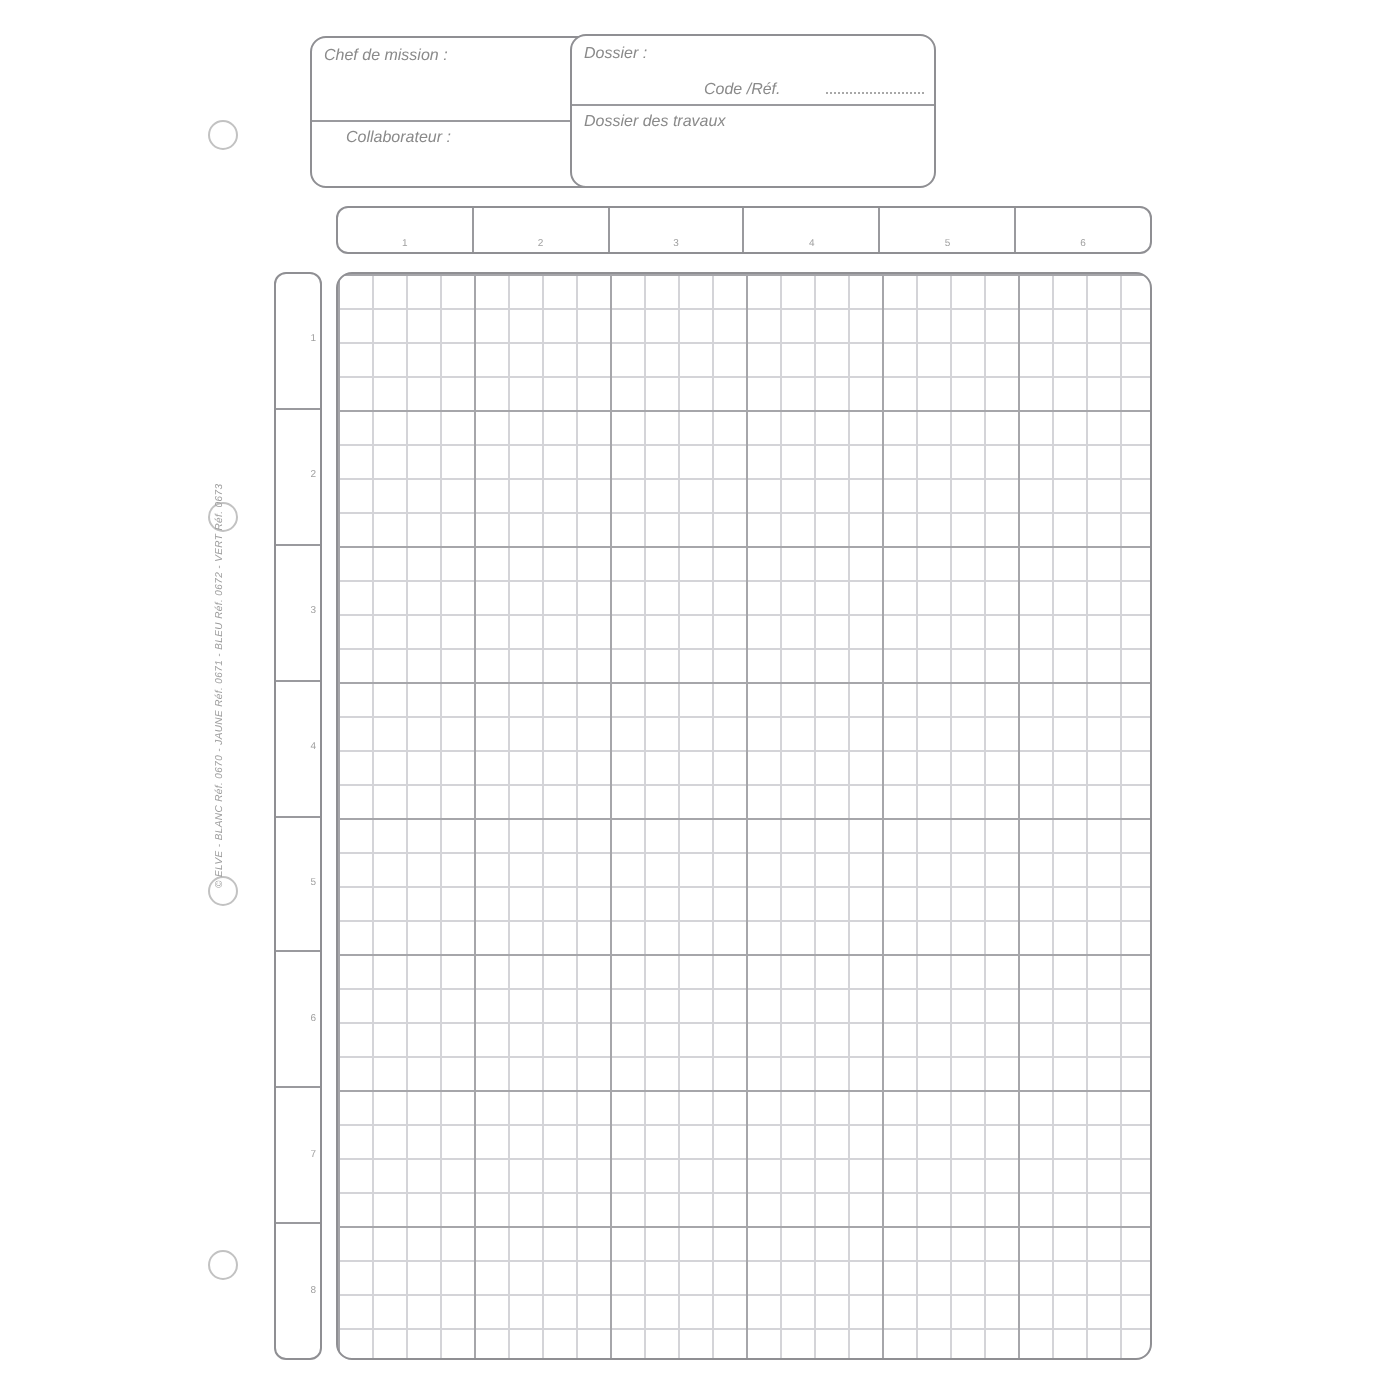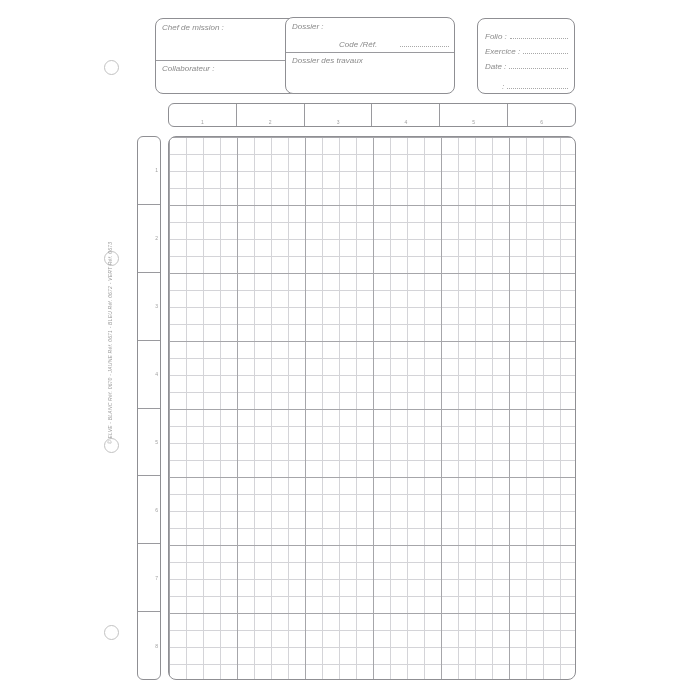--- a/index.html
+++ b/index.html
@@ -20,22 +20,22 @@
     color:#9c9c9c;font-style:italic;
   }
   
   .hbox{
     position:absolute;border:1.2px solid #8f8f93;border-radius:8px;
     background:#fff;box-sizing:border-box;font-style:italic;font-size:8px;color:#8a8a8a;
   }
   .box-mission{left:135px;top:18px;width:145px;height:76px;margin-left:20px;}
   .box-mission .divider{position:absolute;left:0;right:0;top:41px;border-top:1px solid #9a9a9e;}
   .box-mission .lbl-chef{position:absolute;left:6px;top:4px;}
-  .box-mission .lbl-collab{position:absolute;left:6px;top:45px;}
-  .box-dossier{left:285px;top:17px;width:170px;height:77px;}
+  .box-mission .lbl-collab{position:absolute;left:17px;top:45px;}
+  .box-dossier{left:285px;top:17px;width:183px;height:77px;}
   .box-dossier .divider{position:absolute;left:0;right:0;top:34px;border-top:1px solid #9a9a9e;}
   .box-dossier .lbl-dossier{position:absolute;left:6px;top:4px;}
   .box-dossier .coderef-row{position:absolute;right:5px;top:22px;display:flex;align-items:flex-end;width:110px;gap:20px;}
   .box-dossier .coderef-row .leader{flex:1;border-bottom:1px dotted #a8a8a8;margin:0 0 2px 3px;}
   .box-dossier .lbl-nature{position:absolute;left:6px;top:38px;}
   .box-info{left:477px;top:18px;width:98px;height:76px;}
   .info-row{position:absolute;left:7px;right:6px;display:flex;align-items:flex-end;}
   .info-row .leader{flex:1;border-bottom:1px dotted #a8a8a8;margin:0 0 2px 3px;}
   .info-row.r0{top:13px}.info-row.r1{top:28px}.info-row.r2{top:43px}.info-row.r3{top:63px;left:24px}
   
@@ -100,38 +100,20 @@
   <div class="hbox box-dossier">
     <span class="lbl-dossier">Dossier :</span>
     <div class="coderef-row">
       <span>Code /Réf.</span>
       <span class="leader"></span>
     </div>
     <div class="divider"></div>
     <span class="lbl-nature">Dossier des travaux</span>
   </div>
 
-  <div class="hbox box-info">
-    <div class="info-row r0">
-      <span>Folio :</span>
-      <span class="leader"></span>
-    </div>
-    <div class="info-row r1">
-      <span>Exercice :</span>
-      <span class="leader"></span>
-    </div>
-    <div class="info-row r2">
-      <span>Date :</span>
-      <span class="leader"></span>
-    </div>
-    <div class="info-row r3">
-      <span>:</span>
-      <span class="leader"></span>
-    </div>
-  </div>
 
   <div class="top-ruler">
     <div class="cell">
       <span class="num">1</span>
       </div>
     <div class="cell">
       <span class="num">2</span>
       </div>
     <div class="cell">
       <span class="num">3</span>

